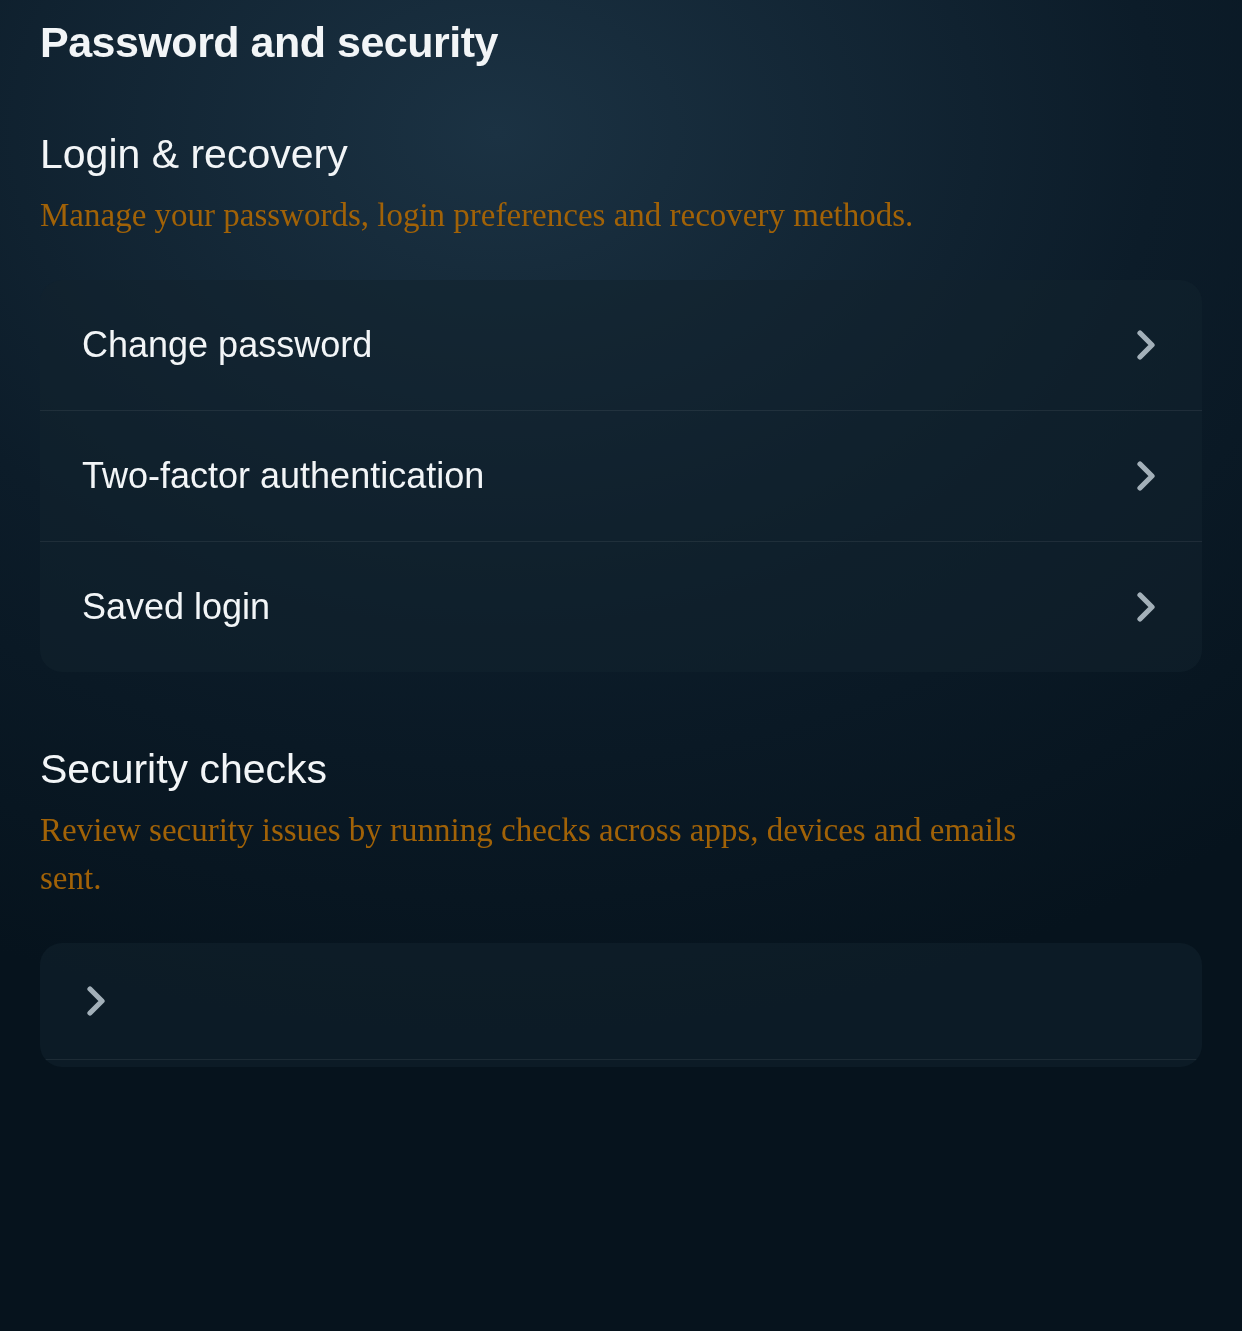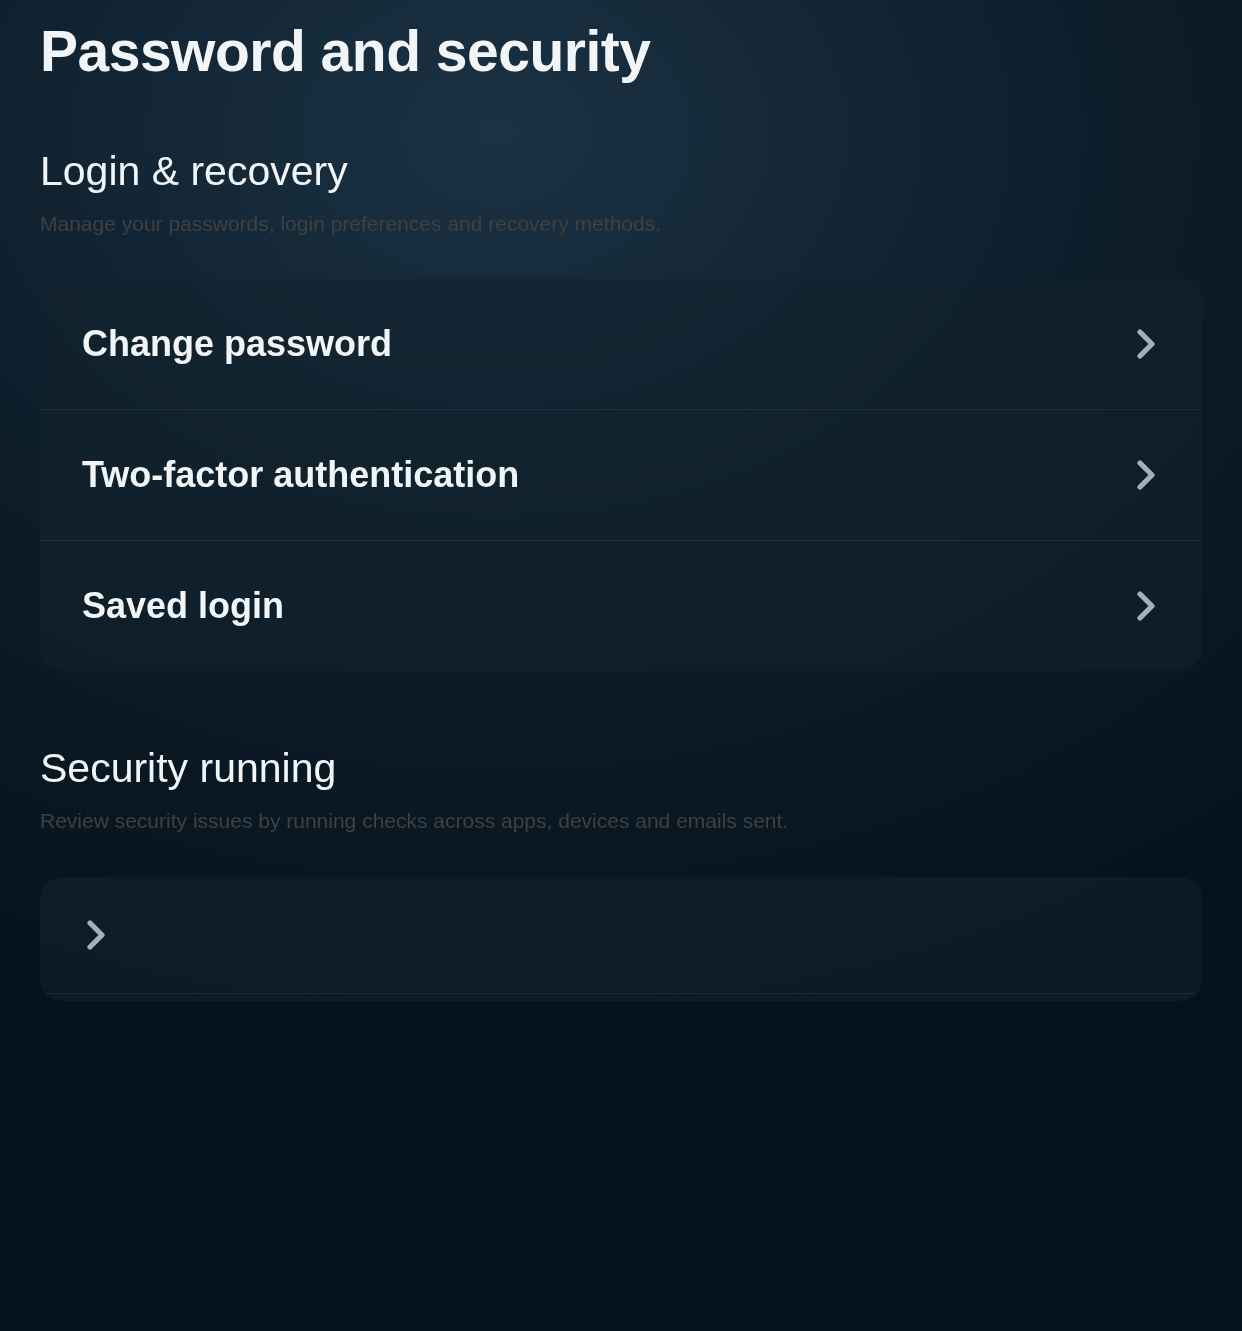--- a/index.html
+++ b/index.html
@@ -10,62 +10,63 @@
     body {
       width: 1242px;
       height: 1331px;
       background: radial-gradient(ellipse 1200px 900px at 40% 10%, #1b3243 0%, #0c1c29 55%, #06131d 100%);
       font-family: -apple-system, BlinkMacSystemFont, "Segoe UI", Helvetica, Arial, sans-serif;
       color: #e8edf0;
       padding: 18px 40px 0 40px;
       overflow: hidden;
     }
     .page-title {
-      font-size: 57px;
+      font-size: 43px;
       font-weight: 700;
       letter-spacing: -0.5px;
       color: #f2f5f7;
       margin-bottom: 64px;
     }
     .section-header {
       margin-bottom: 30px;
     }
     .section-title {
       font-size: 41px;
       font-weight: 400;
       color: #f2f5f7;
       margin-bottom: 14px;
     }
     .section-desc {
-      font-size: 21px;
+      font-size: 33px;
       line-height: 1.45;
       font-weight: 400;
-      color: #404040;
+      color: #a16207;
       max-width: 980px;
+      font-family: Liberation Serif, serif;
     }
     .card-group {
       background: rgba(18, 34, 46, 0.55);
       border-radius: 22px;
       margin-top: 40px;
       margin-bottom: 74px;
       overflow: hidden;
     }
     .row {
       display: flex;
       align-items: center;
       justify-content: space-between;
       padding: 44px 42px 44px 42px;
       cursor: pointer;
     }
     .row + .row {
       border-top: 1px solid rgba(255, 255, 255, 0.07);
     }
     .row-label {
       font-size: 36px;
-      font-weight: 700;
+      font-weight: 400;
       color: #f2f5f7;
     }
     .chevron {
       flex-shrink: 0;
       width: 28px;
       height: 28px;
       display: flex;
       align-items: center;
       justify-content: center;
     }
@@ -122,21 +123,21 @@
     <span class="row-label">Saved login</span>
     <span class="chevron">
       <svg viewBox="0 0 12 20">
           <path d="M2 2 L10 10 L2 18"></path>
         </svg>
     </span>
   </div>
 </div>
 
 <div class="section-header section2">
-  <div class="section-title">Security running</div>
+  <div class="section-title">Security checks</div>
   <div class="section-desc">Review security issues by running checks across apps, devices and emails sent.</div>
 </div>
 
 <div class="card-group card-group-2">
   <div class="row">
     <span class="chevron">
       <svg viewBox="0 0 12 20">
           <path d="M2 2 L10 10 L2 18"></path>
         </svg>
     </span>

